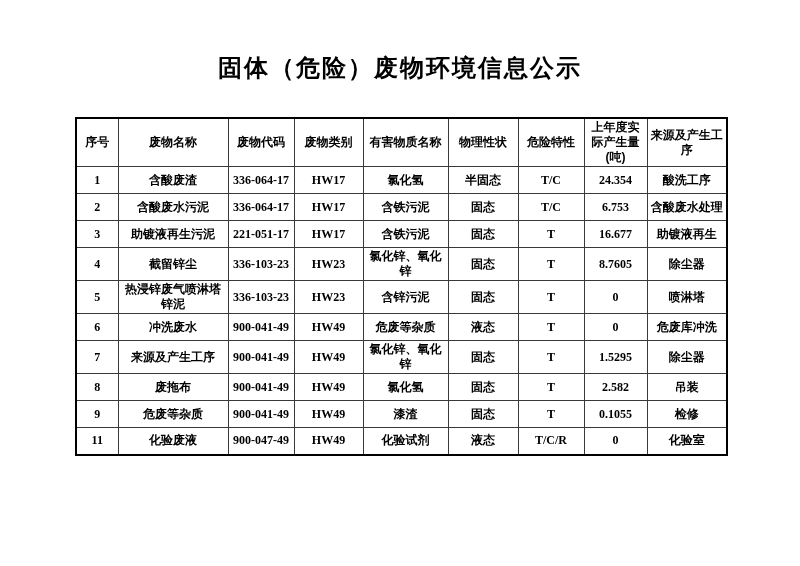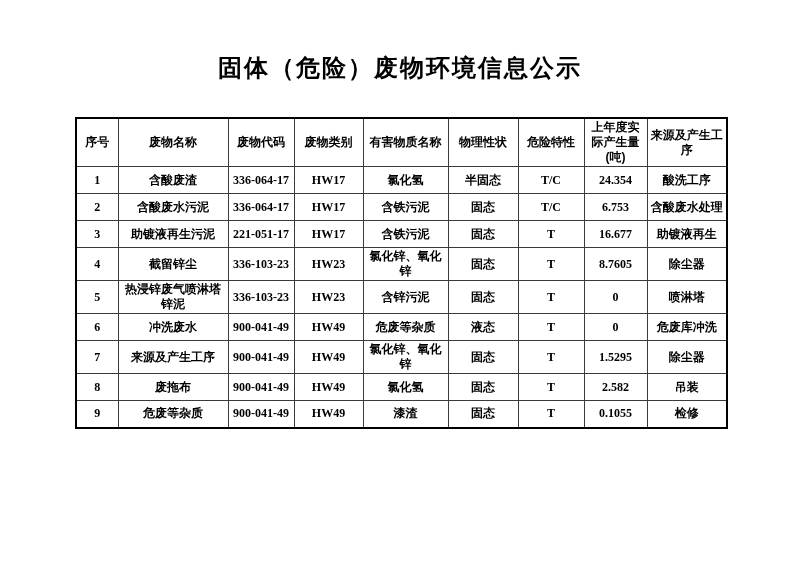--- a/index.html
+++ b/index.html
@@ -188,14 +188,25 @@
       <td class="num">9</td>
       <td>危废等杂质</td>
       <td class="num">900-041-49</td>
       <td class="num">HW49</td>
       <td>漆渣</td>
       <td>固态</td>
       <td class="num">T</td>
       <td class="num">0.1055</td>
       <td>检修</td>
     </tr>
+    <tr>
+      <td class="num">11</td>
+      <td>化验废液</td>
+      <td class="num">900-047-49</td>
+      <td class="num">HW49</td>
+      <td>化验试剂</td>
+      <td>液态</td>
+      <td class="num">T/C/R</td>
+      <td class="num">0</td>
+      <td>化验室</td>
+    </tr>
   </tbody>
 </table>
 
 </body></html>

